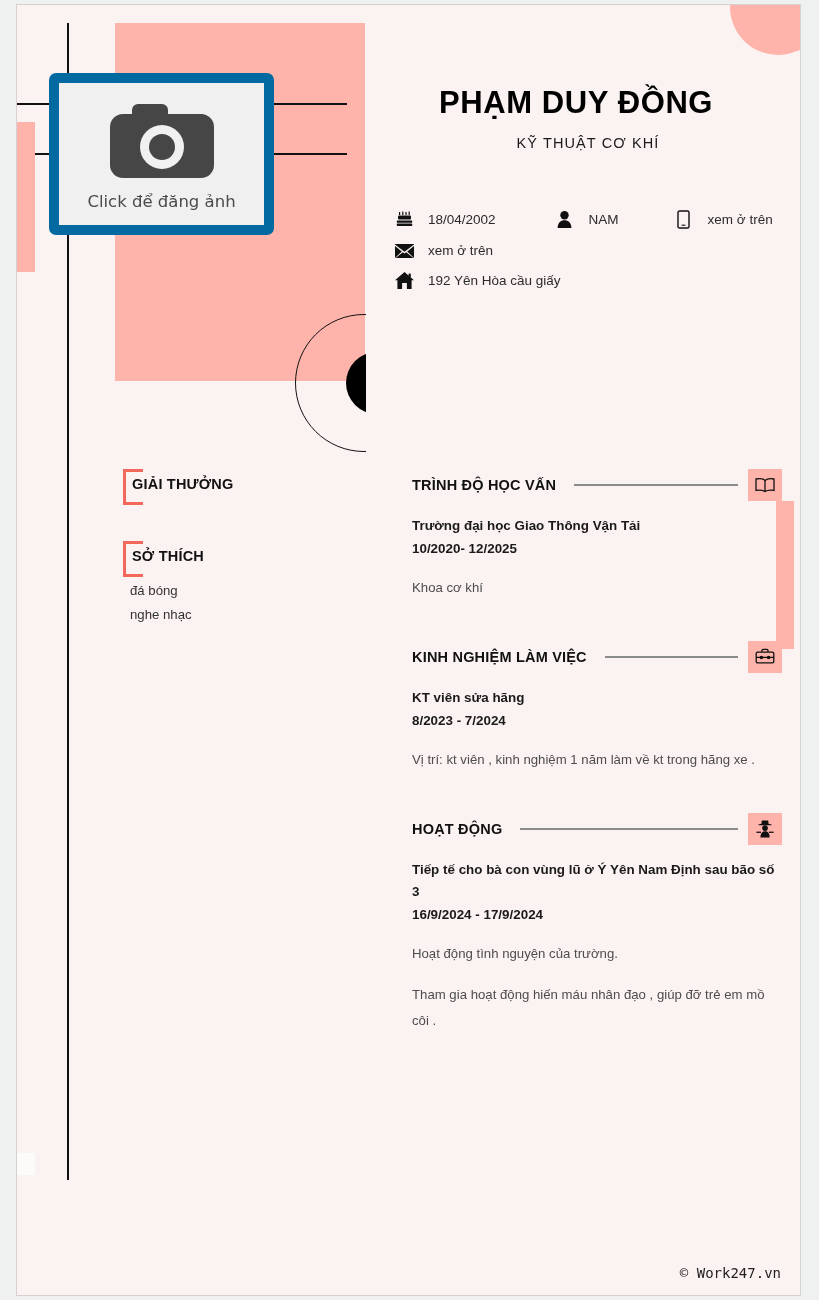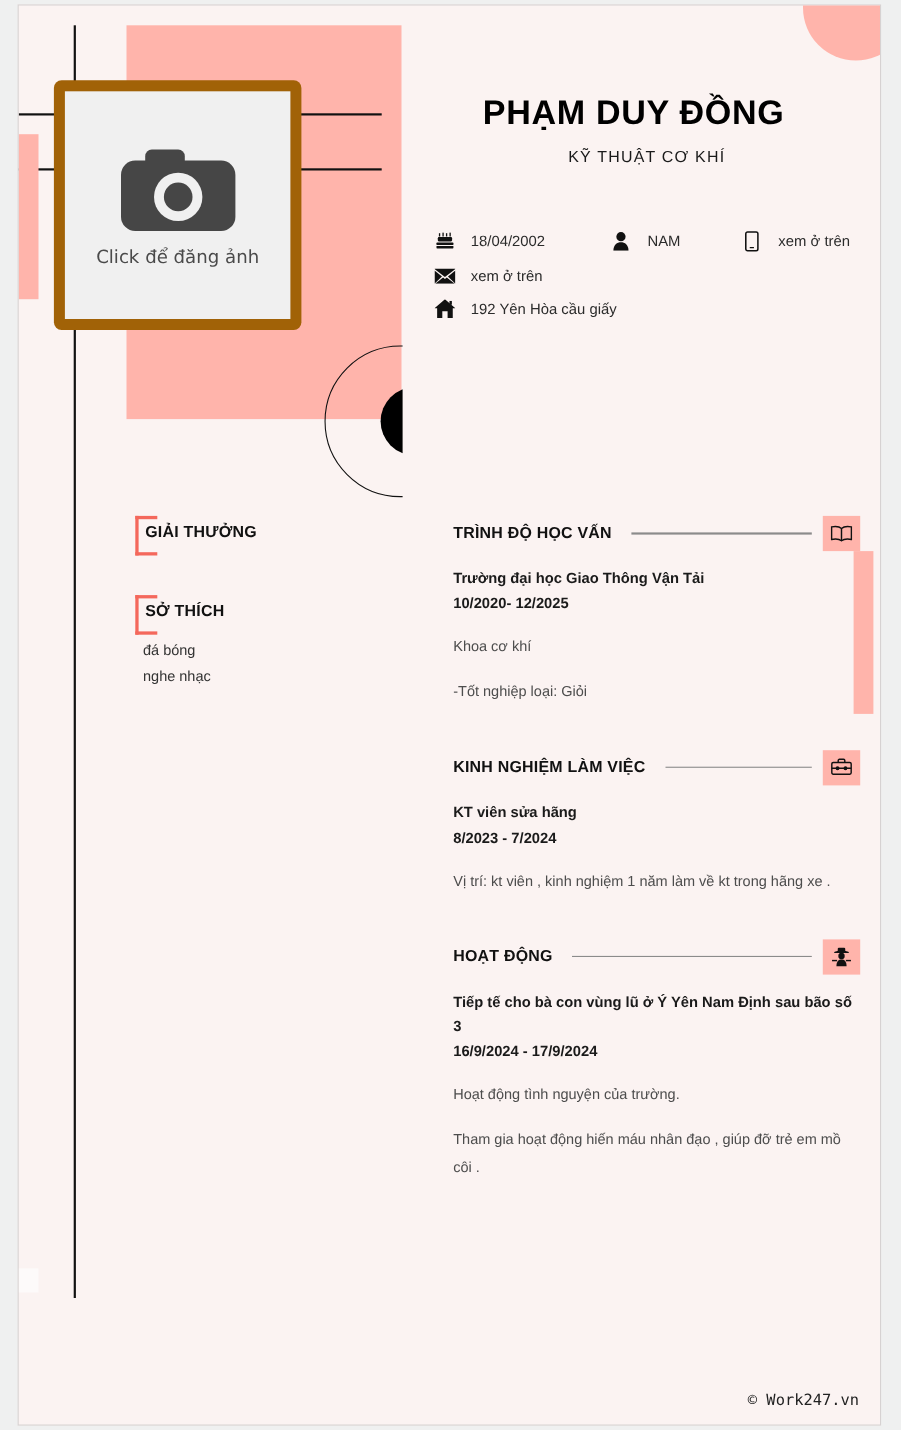--- a/index.html
+++ b/index.html
@@ -37,22 +37,22 @@
   }
   .circle-dot {
     left: 329px; top: 347px; width: 62px; height: 62px;
     background: #000; border-radius: 50%;
   }
   .clip-col { position: absolute; left: 0; top: 0; width: 349px; height: 460px; overflow: hidden; }
 
   
   .photo-frame {
     position: absolute; left: 32px; top: 68px;
-    width: 225px; height: 227px;
-    background: #a16207; border-radius: 7px;
+    width: 225px; height: 162px;
+    background: #0369a1; border-radius: 7px;
     padding: 10px;
   }
   .photo-inner {
     width: 100%; height: 100%;
     background: #f0f0f0;
     display: flex; flex-direction: column;
     align-items: center; justify-content: center;
     gap: 12px;
   }
   .cam-svg { width: 108px; height: 82px; display: block; }
@@ -256,21 +256,20 @@
           <svg width="20" height="16" viewBox="0 0 20 16" fill="none" stroke="#111" stroke-width="1.3">
             <path d="M10 3.4 C8 1.6 4.6 1.4 1 2 L1 13.4 C4.6 12.8 8 13 10 14.6 C12 13 15.4 12.8 19 13.4 L19 2 C15.4 1.4 12 1.6 10 3.4 Z"></path>
             <line x1="10" y1="3.4" x2="10" y2="14.6"></line>
           </svg>
         </span>
       </div>
       <div class="rsec-body">
         <div class="r-title">Trường đại học Giao Thông Vận Tải</div>
         <div class="r-date">10/2020- 12/2025</div>
         <div class="r-desc">Khoa cơ khí</div>
-        <div class="r-desc">-Tốt nghiệp loại: Giỏi</div>
       </div>
     </div>
 
     <div class="rsec">
       <div class="rsec-head">
         <span class="rsec-title">KINH NGHIỆM LÀM VIỆC</span>
         <span class="rsec-line"></span>
         <span class="icon-box">
           <svg width="20" height="17" viewBox="0 0 20 17" fill="none" stroke="#111" stroke-width="1.3">
             <path d="M7 4 L7 2.4 A1.1 1.1 0 0 1 8.1 1.3 L11.9 1.3 A1.1 1.1 0 0 1 13 2.4 L13 4"></path>

